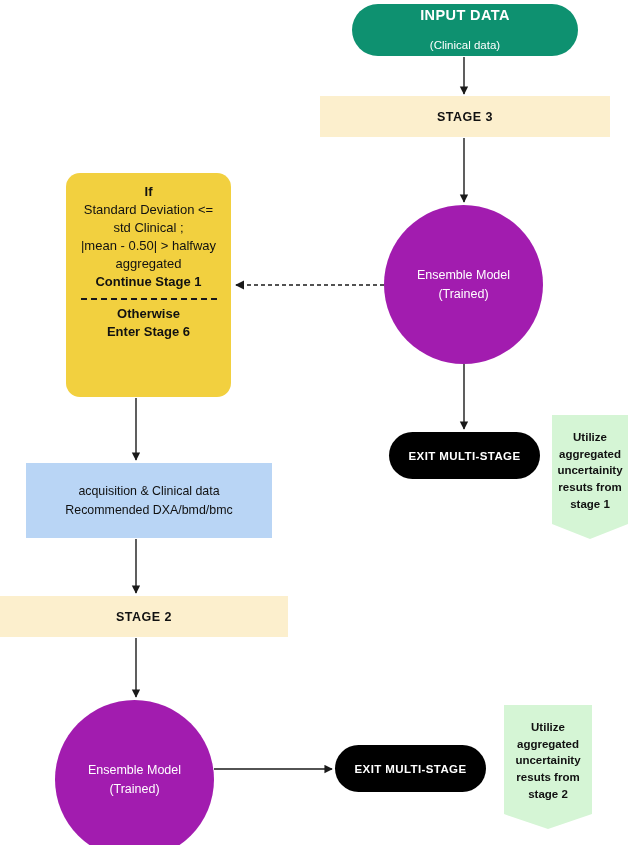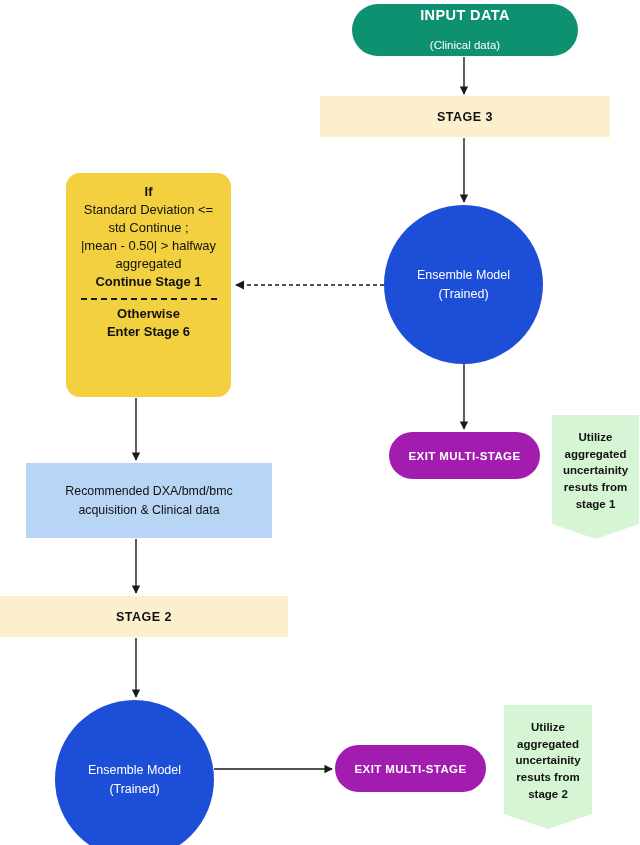--- a/index.html
+++ b/index.html
@@ -34,31 +34,31 @@
     justify-content:flex-start;
   }
   #decision-box .line{font-size:13px;line-height:1.38;color:#111;}
   #decision-box .b{font-weight:bold;}
   #decision-box .divider{
     width:136px;height:0;border-top:2px dashed #1a1a1a;margin:7px 0 5px 0;
   }
 
   
   .circle{
-    position:absolute;border-radius:50%;background:#1d4ed8;color:#ffffff;
+    position:absolute;border-radius:50%;background:#a21caf;color:#ffffff;
     display:flex;flex-direction:column;align-items:center;justify-content:center;text-align:left;
   }
   .circle .c1{font-size:12.5px;line-height:1.45;}
   .circle .c2{font-size:12.5px;line-height:1.45;}
   #ensemble-stage-1{left:384px;top:205px;width:159px;height:159px;}
   #ensemble-stage-2{left:55px;top:700px;width:159px;height:159px;}
 
   
   .exit-pill{
-    position:absolute;background:#a21caf;color:#ffffff;border-radius:24px;
+    position:absolute;background:#000000;color:#ffffff;border-radius:24px;
     display:flex;align-items:center;justify-content:center;
     font-size:11.5px;font-weight:bold;letter-spacing:.4px;
   }
   #exit-stage-1{left:389px;top:432px;width:151px;height:47px;}
   #exit-stage-2{left:335px;top:745px;width:151px;height:47px;}
 
   
   #recommendation-box{
     left:26px;top:463px;width:246px;height:75px;background:#b9d5f5;
   }
@@ -68,21 +68,21 @@
   .ribbon{
     position:absolute;background:#d5f5d5;
     display:flex;align-items:flex-start;justify-content:center;
     -webkit-clip-path:polygon(0 0,100% 0,100% 88%,50% 100%,0 88%);
     clip-path:polygon(0 0,100% 0,100% 88%,50% 100%,0 88%);
   }
   .ribbon .rt{
     font-size:11.5px;font-weight:bold;line-height:1.45;color:#111;text-align:center;
     padding-top:14px;
   }
-  #note-stage-1{left:552px;top:415px;width:87px;height:124px;}
+  #note-stage-1{left:552px;top:415px;width:76px;height:124px;}
   #note-stage-2{left:504px;top:705px;width:88px;height:124px;}
 
   
   #connectors{position:absolute;left:0;top:0;width:640px;height:845px;pointer-events:none;}
 </style>
 </head>
 <body>
 
 <svg id="connectors" viewBox="0 0 640 845" xmlns="http://www.w3.org/2000/svg">
   <defs>
@@ -105,21 +105,21 @@
   <div class="t2">(Clinical data)</div>
 </div>
 
 <div class="stage-banner" id="stage-1-banner">
   <span>STAGE 3</span>
 </div>
 
 <div class="node" id="decision-box">
   <div class="line b">If</div>
   <div class="line">Standard Deviation &lt;=</div>
-  <div class="line">std Continue ;</div>
+  <div class="line">std Clinical ;</div>
   <div class="line">|mean - 0.50| &gt; halfway</div>
   <div class="line">aggregated</div>
   <div class="line b">Continue Stage 1</div>
   <div class="divider"></div>
   <div class="line b">Otherwise</div>
   <div class="line b">Enter Stage 6</div>
 </div>
 
 <div class="circle" id="ensemble-stage-1">
   <div class="c1">Ensemble Model</div>
@@ -128,22 +128,22 @@
 
 <div class="exit-pill" id="exit-stage-1">
   <span>EXIT MULTI-STAGE</span>
 </div>
 
 <div class="ribbon" id="note-stage-1">
   <div class="rt">Utilize aggregated uncertainity resuts from stage 1</div>
 </div>
 
 <div class="node" id="recommendation-box">
+  <div class="r">acquisition &amp; Clinical data</div>
   <div class="r">Recommended DXA/bmd/bmc</div>
-  <div class="r">acquisition &amp; Clinical data</div>
 </div>
 
 <div class="stage-banner" id="stage-2-banner">
   <span>STAGE 2</span>
 </div>
 
 <div class="circle" id="ensemble-stage-2">
   <div class="c1">Ensemble Model</div>
   <div class="c2">(Trained)</div>
 </div>

